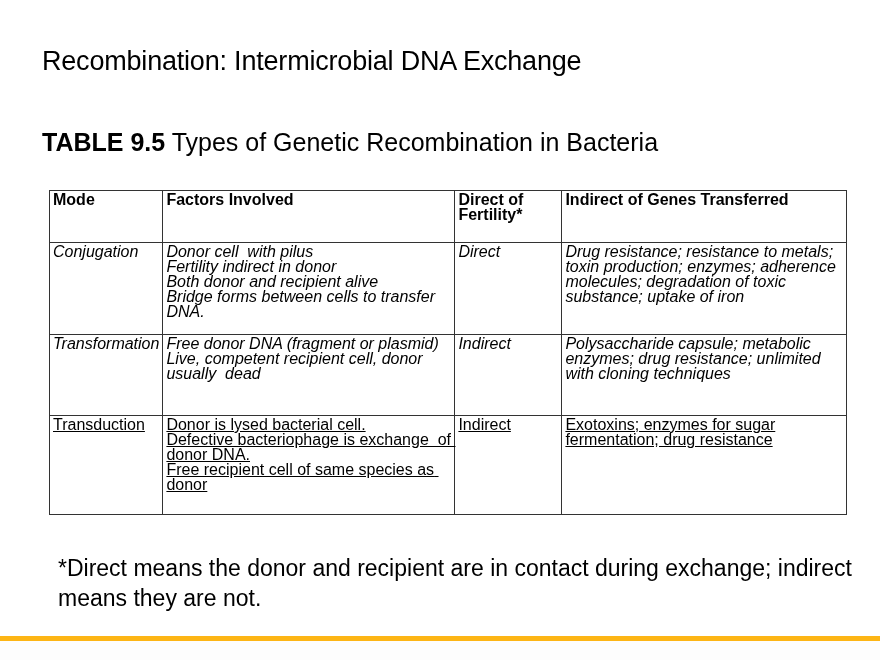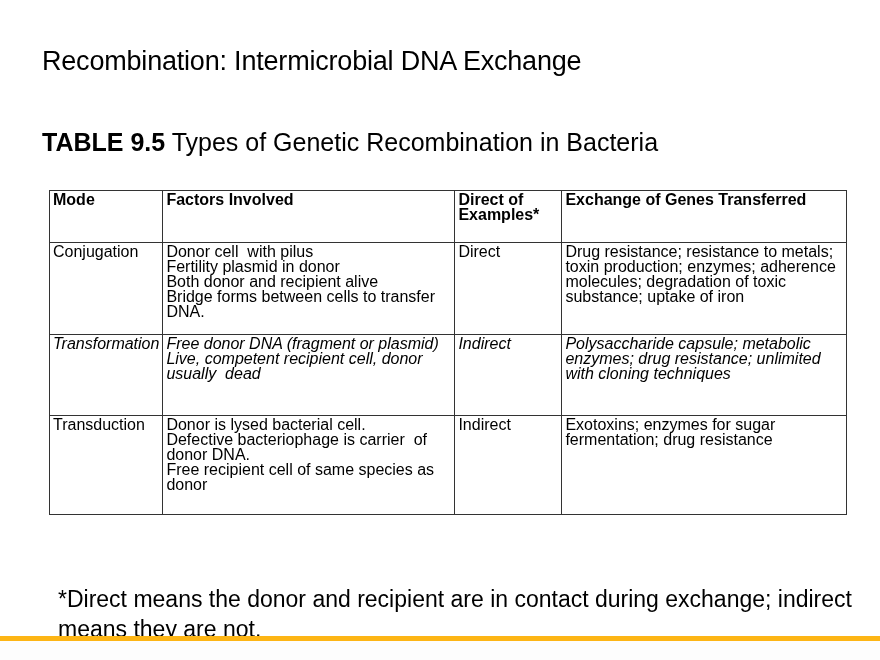--- a/index.html
+++ b/index.html
@@ -24,26 +24,26 @@
     }
     table.rec td, table.rec th {
       border: 1.5px solid #333;
       vertical-align: top; text-align: left;
       padding: 1px 3px;
     }
     table.rec th { font-weight: bold; height: 49px; }
     table.rec td.c-mode { width: 102px; }
     table.rec td.c-factors { width: 285px; }
     table.rec td.c-direct { width: 100px; margin-top: 19px; }
-    tr.r0 td { height: 89px; }
+    tr.r0 td { height: 89px; font-style: italic; }
     tr.r1 td { height: 78px; font-style: italic; }
-    tr.r2 td { height: 96px; }
+    tr.r2 td { height: 96px; text-decoration: underline; }
     .line { display: block; white-space: pre-wrap; }
     .footnote {
-      position: absolute; left: 58px; top: 584px;
+      position: absolute; left: 58px; top: 553px;
       font-size: 23px; line-height: 30px; width: 800px;
     }
     .accent-bar {
       position: absolute; left: 0; top: 636px; width: 880px; height: 5px;
       background: #FDB515;
     }
     .bottom-band {
       position: absolute; left: 0; top: 641px; width: 880px; height: 19px;
       background: #fdfdfd;
     }
@@ -55,48 +55,48 @@
 
 <div class="table-caption">
   <span class="num">TABLE 9.5</span><span> Types of Genetic Recombination in Bacteria</span>
 </div>
 
 <table class="rec">
   <tbody>
       <tr>
     <th>Mode</th>
     <th>Factors Involved</th>
-    <th style="width:100px">Direct of Examples*</th>
-    <th>Exchange of  Genes Transferred</th>
+    <th style="width:100px">Direct of Fertility*</th>
+    <th>Indirect of  Genes Transferred</th>
   </tr>
   <tr class="r0">
     <td class="c-mode">Conjugation</td>
     <td class="c-factors">
       <span class="line">Donor cell  with pilus</span>
-      <span class="line">Fertility plasmid in donor</span>
+      <span class="line">Fertility indirect in donor</span>
       <span class="line">Both donor and recipient alive</span>
       <span class="line">Bridge forms between cells to transfer DNA.</span>
     </td>
     <td class="c-direct">Direct</td>
     <td class="c-examples">Drug resistance; resistance to metals; toxin production; enzymes; adherence molecules; degradation of toxic substance; uptake of iron</td>
   </tr>
   <tr class="r1">
     <td class="c-mode">Transformation</td>
     <td class="c-factors">
       <span class="line">Free donor DNA (fragment or plasmid)</span>
       <span class="line">Live, competent recipient cell, donor usually  dead</span>
     </td>
     <td class="c-direct">Indirect</td>
     <td class="c-examples">Polysaccharide capsule; metabolic enzymes; drug resistance; unlimited with cloning techniques</td>
   </tr>
   <tr class="r2">
     <td class="c-mode">Transduction</td>
     <td class="c-factors">
       <span class="line">Donor is lysed bacterial cell.</span>
-      <span class="line">Defective bacteriophage is carrier  of donor DNA.</span>
+      <span class="line">Defective bacteriophage is exchange  of donor DNA.</span>
       <span class="line">Free recipient cell of same species as donor</span>
     </td>
     <td class="c-direct">Indirect</td>
     <td class="c-examples">Exotoxins; enzymes for sugar fermentation; drug resistance</td>
   </tr>
 </tbody>
   </table>
 
 <div class="footnote">*Direct means the donor and recipient are in contact during exchange; indirect means they are not.</div>
 

